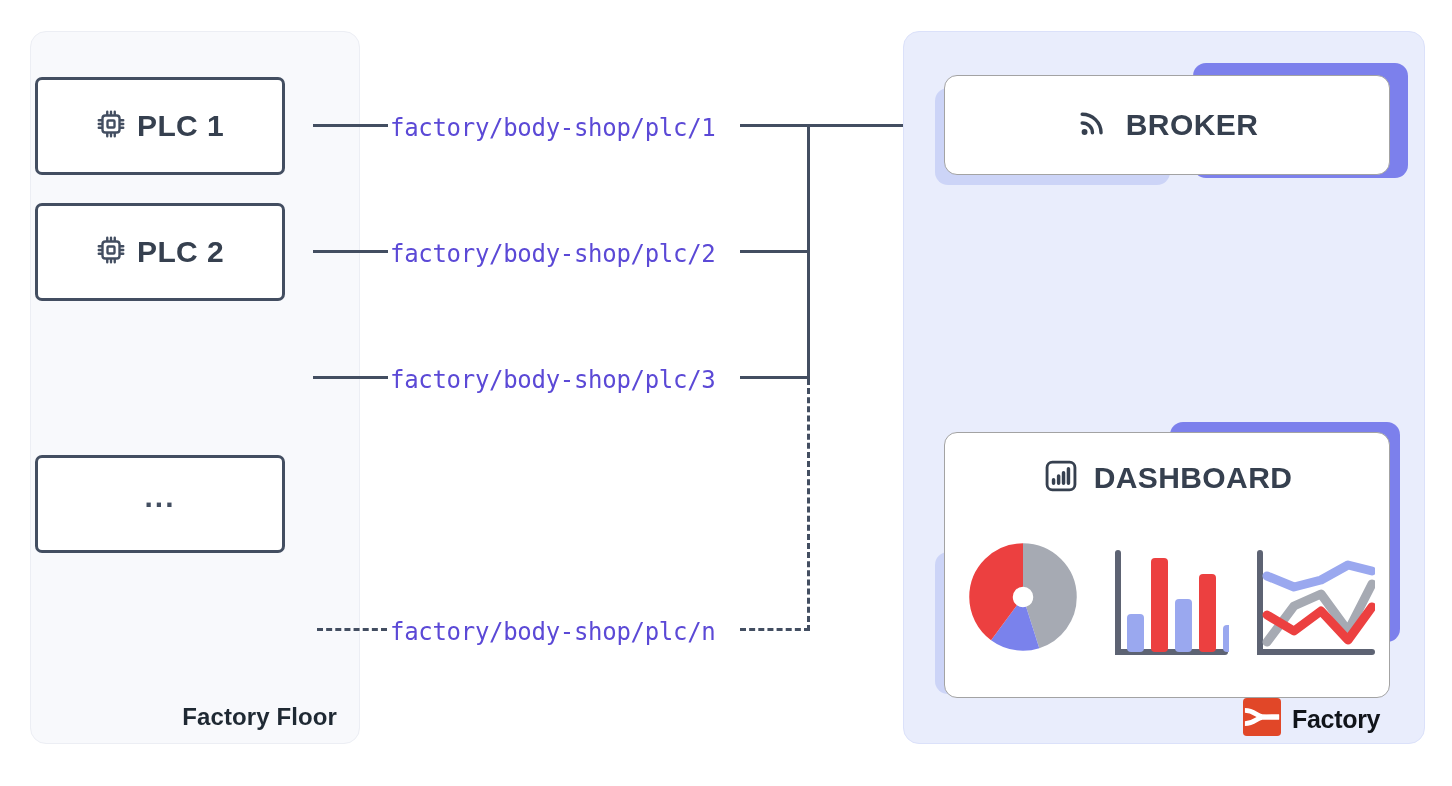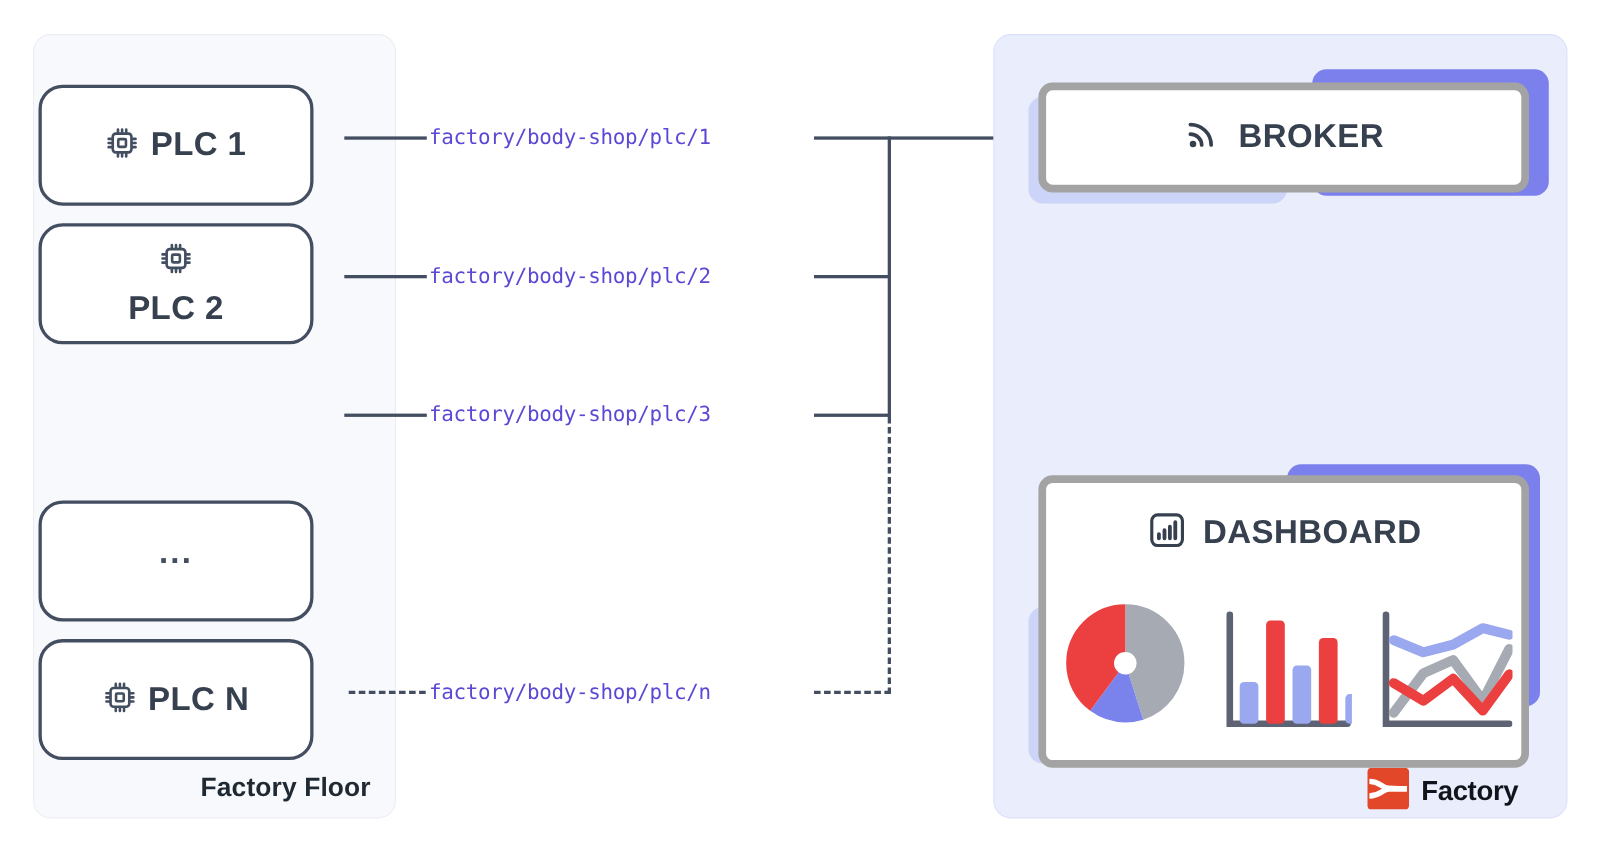--- a/index.html
+++ b/index.html
@@ -37,24 +37,24 @@
     font-size: 24px;
     font-weight: bold;
     color: #1f2933;
     letter-spacing: 0.1px;
   }
 
   .plc-box {
     position: absolute;
     left: 35px;
     width: 250px;
-    height: 110px;
+    height: 98px;
     background: #ffffff;
     border: 3px solid #434e61;
-    border-radius: 22px;
+    border-radius: 7px;
     box-sizing: border-box;
     display: flex;
     align-items: center;
     justify-content: center;
     gap: 11px;
   }
   .plc-label {
     font-size: 30px;
     font-weight: bold;
     color: #36404f;
@@ -90,21 +90,21 @@
   }
   .bus-v-dashed {
     position: absolute;
     width: 0;
     border-left: 3px dashed #434e61;
   }
 
   .topic {
     position: absolute;
     font-family: "DejaVu Sans Mono", monospace;
-    font-size: 19px;
+    font-size: 24px;
     color: #5b49d6;
     white-space: nowrap;
     letter-spacing: -0.3px;
   }
 
   .arrow-right {
     position: absolute;
     width: 0;
     height: 0;
     border-top: 13px solid transparent;
@@ -140,21 +140,21 @@
     border-radius: 13px;
   }
   .card-shadow-light {
     position: absolute;
     background: #ccd4f7;
     border-radius: 13px;
   }
   .card {
     position: absolute;
     background: #ffffff;
-    border: 7px solid #a3a3a3;
+    border: 1px solid #a3a3a3;
     border-radius: 13px;
     box-sizing: border-box;
   }
   .card-title-row {
     display: flex;
     align-items: center;
     justify-content: center;
     gap: 14px;
   }
   .card-title {
@@ -194,46 +194,36 @@
     <span class="cpu-icon">
       <svg width="30" height="30" viewBox="0 0 24 24" fill="none" stroke="#434e61" stroke-width="1.9" stroke-linecap="round">
         <rect x="5.2" y="5.2" width="13.6" height="13.6" rx="2.2"></rect>
         <rect x="9.2" y="9.2" width="5.6" height="5.6" rx="0.8"></rect>
         <path d="M9 2.2v2.4M12 2.2v2.4M15 2.2v2.4M9 19.4v2.4M12 19.4v2.4M15 19.4v2.4M2.2 9h2.4M2.2 12h2.4M2.2 15h2.4M19.4 9h2.4M19.4 12h2.4M19.4 15h2.4"></path>
       </svg>
     </span>
     <span class="plc-label">PLC 1</span>
   </div>
 
-  <div class="plc-box" style="top:203px;flex-direction:column;">
+  <div class="plc-box" style="top:203px;">
     <span class="cpu-icon">
       <svg width="30" height="30" viewBox="0 0 24 24" fill="none" stroke="#434e61" stroke-width="1.9" stroke-linecap="round">
         <rect x="5.2" y="5.2" width="13.6" height="13.6" rx="2.2"></rect>
         <rect x="9.2" y="9.2" width="5.6" height="5.6" rx="0.8"></rect>
         <path d="M9 2.2v2.4M12 2.2v2.4M15 2.2v2.4M9 19.4v2.4M12 19.4v2.4M15 19.4v2.4M2.2 9h2.4M2.2 12h2.4M2.2 15h2.4M19.4 9h2.4M19.4 12h2.4M19.4 15h2.4"></path>
       </svg>
     </span>
     <span class="plc-label">PLC 2</span>
   </div>
 
 
   <div class="plc-box" style="top:455px;">
     <span class="plc-ellipsis">...</span>
   </div>
 
-  <div class="plc-box" style="top:581px;">
-    <span class="cpu-icon">
-      <svg width="30" height="30" viewBox="0 0 24 24" fill="none" stroke="#434e61" stroke-width="1.9" stroke-linecap="round">
-        <rect x="5.2" y="5.2" width="13.6" height="13.6" rx="2.2"></rect>
-        <rect x="9.2" y="9.2" width="5.6" height="5.6" rx="0.8"></rect>
-        <path d="M9 2.2v2.4M12 2.2v2.4M15 2.2v2.4M9 19.4v2.4M12 19.4v2.4M15 19.4v2.4M2.2 9h2.4M2.2 12h2.4M2.2 15h2.4M19.4 9h2.4M19.4 12h2.4M19.4 15h2.4"></path>
-      </svg>
-    </span>
-    <span class="plc-label">PLC N</span>
-  </div>
 
   <div class="stub" style="left:313px; top:124px; width:75px;"></div>
   <div class="topic" style="left:390px; top:114px;">factory/body-shop/plc/1</div>
   <div class="stub" style="left:740px; top:124px; width:200px;"></div>
   <div class="arrow-right" style="left:921px; top:113px;"></div>
 
   <div class="stub" style="left:313px; top:250px; width:75px;"></div>
   <div class="topic" style="left:390px; top:240px;">factory/body-shop/plc/2</div>
   <div class="stub" style="left:740px; top:250px; width:70px;"></div>
 

